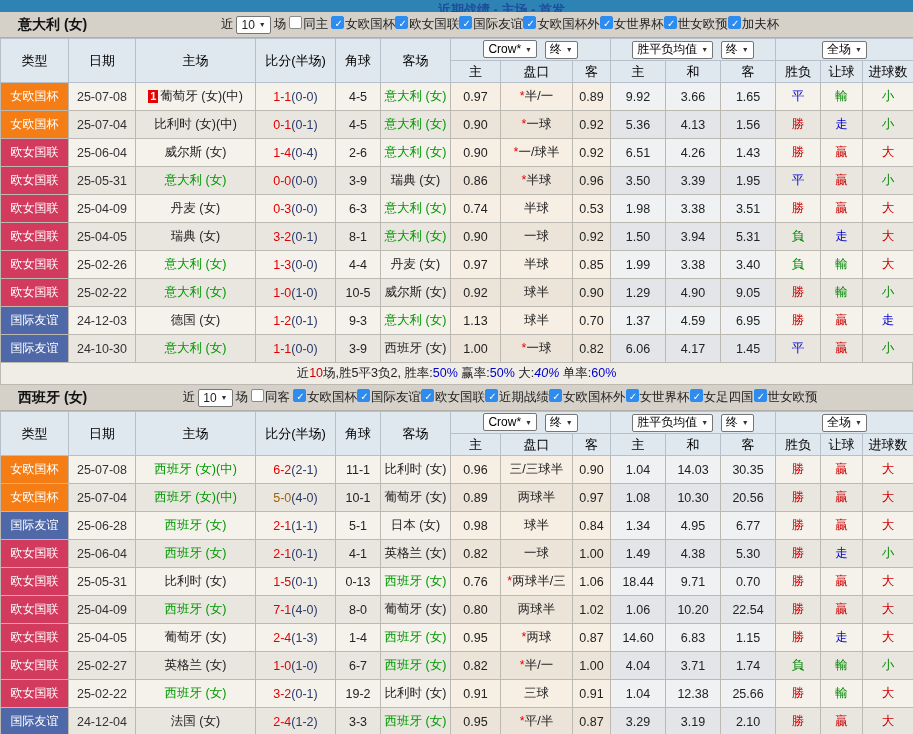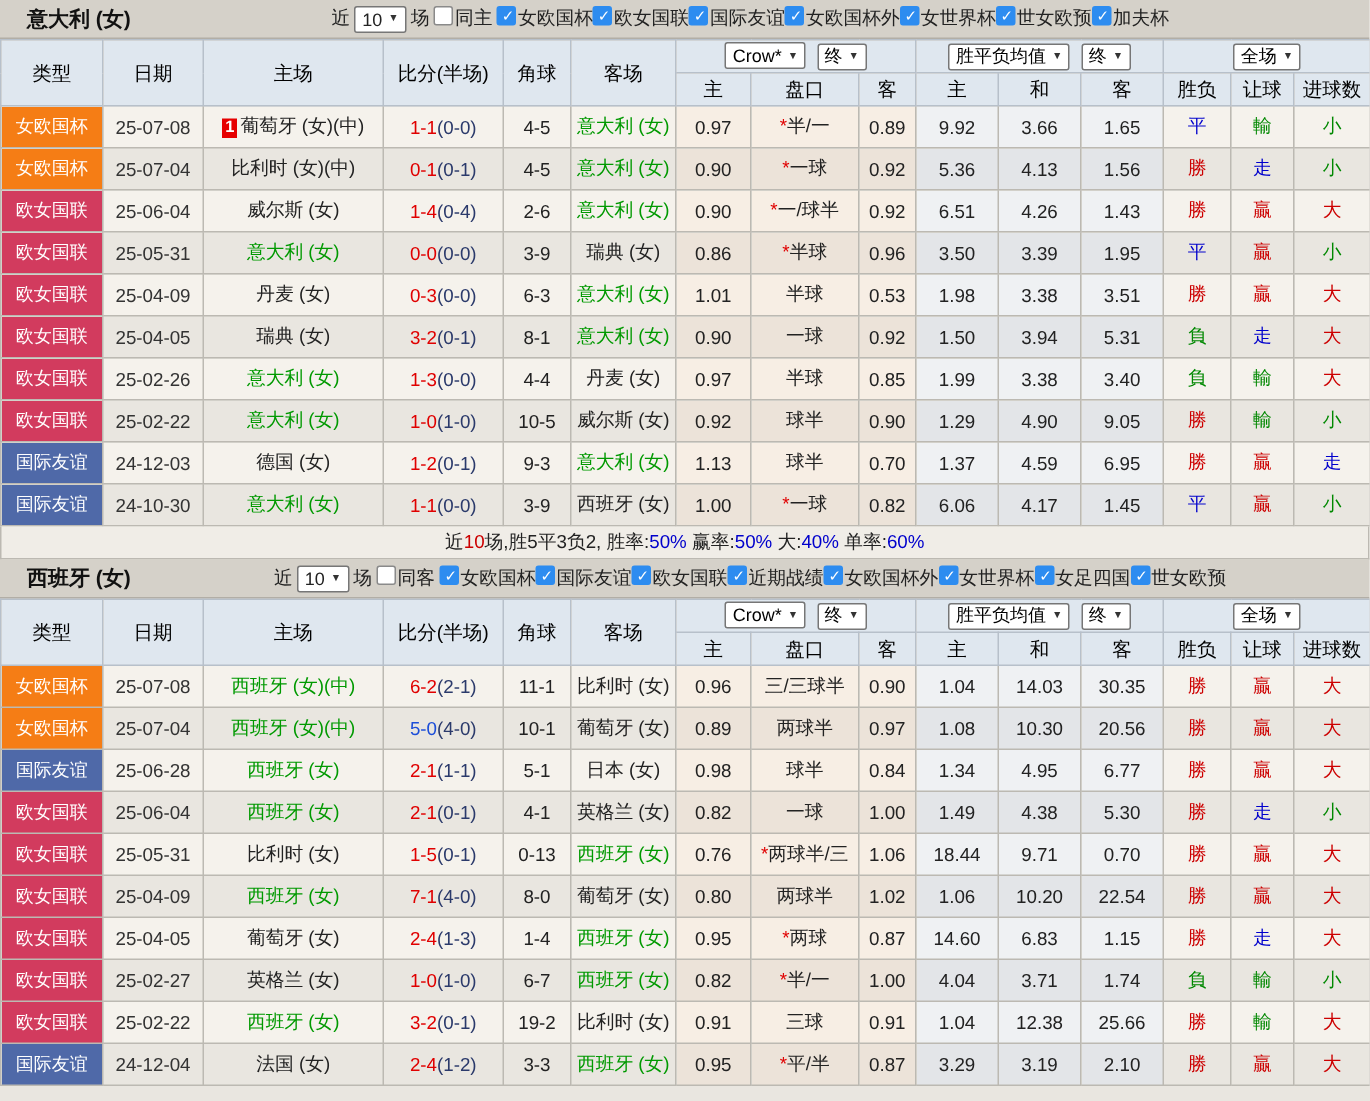--- a/index.html
+++ b/index.html
@@ -32,20 +32,23 @@
   td.c-date{color:#333}
   td.c-type{color:#fff;font-size:12px}
   .live-badge{display:inline-block;background:#e60000;color:#fff;font-size:11px;line-height:13px;padding:0 2px;margin-right:2px;font-weight:bold}
   .summary{height:22px;line-height:21px;background:#f0ede7;border:1px solid #bcb9b2;border-top:none;text-align:center;font-size:12.5px;color:#222}
   .section{width:913px}
 </style>
 </head>
 <body>
 
 <div class="page">
+  <div class="topbar">
+    <span>近期战绩 - 主场 - 首发</span>
+  </div>
   <div id="sections">
   <div class="section">
     <div class="sec-head">
       <span class="sec-title">意大利 (女)</span>
       <span class="sec-controls">
         <span>近</span>
         <span class="select">
               <span>10</span>
               <span class="caret">▼</span>
             </span>
@@ -224,21 +227,21 @@
     <td class="c-res" style="color: rgb(0, 136, 0);">小</td>
   </tr>
 
   <tr class="odd">
     <td class="c-type" style="background: rgb(210, 59, 94);">欧女国联</td>
     <td class="c-date">25-04-09</td>
     <td class="c-home"><span>丹麦 (女)</span></td>
     <td class="c-score"><span style="color: rgb(224, 0, 0);">0-3</span><span style="color: rgb(43, 58, 107);">(0-0)</span></td>
     <td class="c-corner">6-3</td>
     <td class="c-away"><span style="color: rgb(0, 153, 0);">意大利 (女)</span></td>
-    <td class="c-o">1.01</td>
+    <td class="c-o">0.74</td>
     <td class="c-hc">半球</td>
     <td class="c-o">0.53</td>
     <td class="c-m">1.98</td>
     <td class="c-m">3.38</td>
     <td class="c-m">3.51</td>
     <td class="c-res" style="color: rgb(204, 0, 0);">勝</td>
     <td class="c-res" style="color: rgb(204, 0, 0);">贏</td>
     <td class="c-res" style="color: rgb(204, 0, 0);">大</td>
   </tr>
 
@@ -326,21 +329,21 @@
     <td class="c-o">0.82</td>
     <td class="c-m">6.06</td>
     <td class="c-m">4.17</td>
     <td class="c-m">1.45</td>
     <td class="c-res" style="color: rgb(0, 0, 204);">平</td>
     <td class="c-res" style="color: rgb(204, 0, 0);">贏</td>
     <td class="c-res" style="color: rgb(0, 136, 0);">小</td>
   </tr>
 </tbody>
     </table>
-    <div class="summary"><span>近</span><span style="color: rgb(204, 0, 0);">10</span><span>场,胜5平3负2, 胜率:</span><span style="color: rgb(0, 0, 204);">50%</span><span> 赢率:</span><span style="color: rgb(0, 0, 204);">50%</span><span> 大:</span><span style="color: rgb(0, 0, 204);">40%</span><span> 单率:</span><span style="color: rgb(0, 0, 204);">60%</span></div>
+    <div class="summary"><span>近</span><span style="color: rgb(204, 0, 0);">10</span><span>场,胜5平3负2, 胜率:</span><span style="color: rgb(0, 0, 204);">50%</span><span> 赢率:</span><span style="color: rgb(0, 0, 204);">50%</span><span> 大:</span><span style="color: rgb(0, 0, 204); font-style: italic;">40%</span><span> 单率:</span><span style="color: rgb(0, 0, 204);">60%</span></div>
   </div>
 
   <div class="section">
     <div class="sec-head">
       <span class="sec-title">西班牙 (女)</span>
       <span class="sec-controls">
         <span>近</span>
         <span class="select">
               <span>10</span>
               <span class="caret">▼</span>
@@ -467,21 +470,21 @@
     <td class="c-m">30.35</td>
     <td class="c-res" style="color: rgb(204, 0, 0);">勝</td>
     <td class="c-res" style="color: rgb(204, 0, 0);">贏</td>
     <td class="c-res" style="color: rgb(204, 0, 0);">大</td>
   </tr>
 
   <tr class="even">
     <td class="c-type" style="background: rgb(245, 125, 21);">女欧国杯</td>
     <td class="c-date">25-07-04</td>
     <td class="c-home"><span style="color: rgb(0, 153, 0);">西班牙 (女)(中)</span></td>
-    <td class="c-score"><span style="color: #1d4ed8;">5-0</span><span style="color: rgb(43, 58, 107);">(4-0)</span></td>
+    <td class="c-score"><span style="color: #a16207;">5-0</span><span style="color: rgb(43, 58, 107);">(4-0)</span></td>
     <td class="c-corner">10-1</td>
     <td class="c-away"><span>葡萄牙 (女)</span></td>
     <td class="c-o">0.89</td>
     <td class="c-hc">两球半</td>
     <td class="c-o">0.97</td>
     <td class="c-m">1.08</td>
     <td class="c-m">10.30</td>
     <td class="c-m">20.56</td>
     <td class="c-res" style="color: rgb(204, 0, 0);">勝</td>
     <td class="c-res" style="color: rgb(204, 0, 0);">贏</td>

